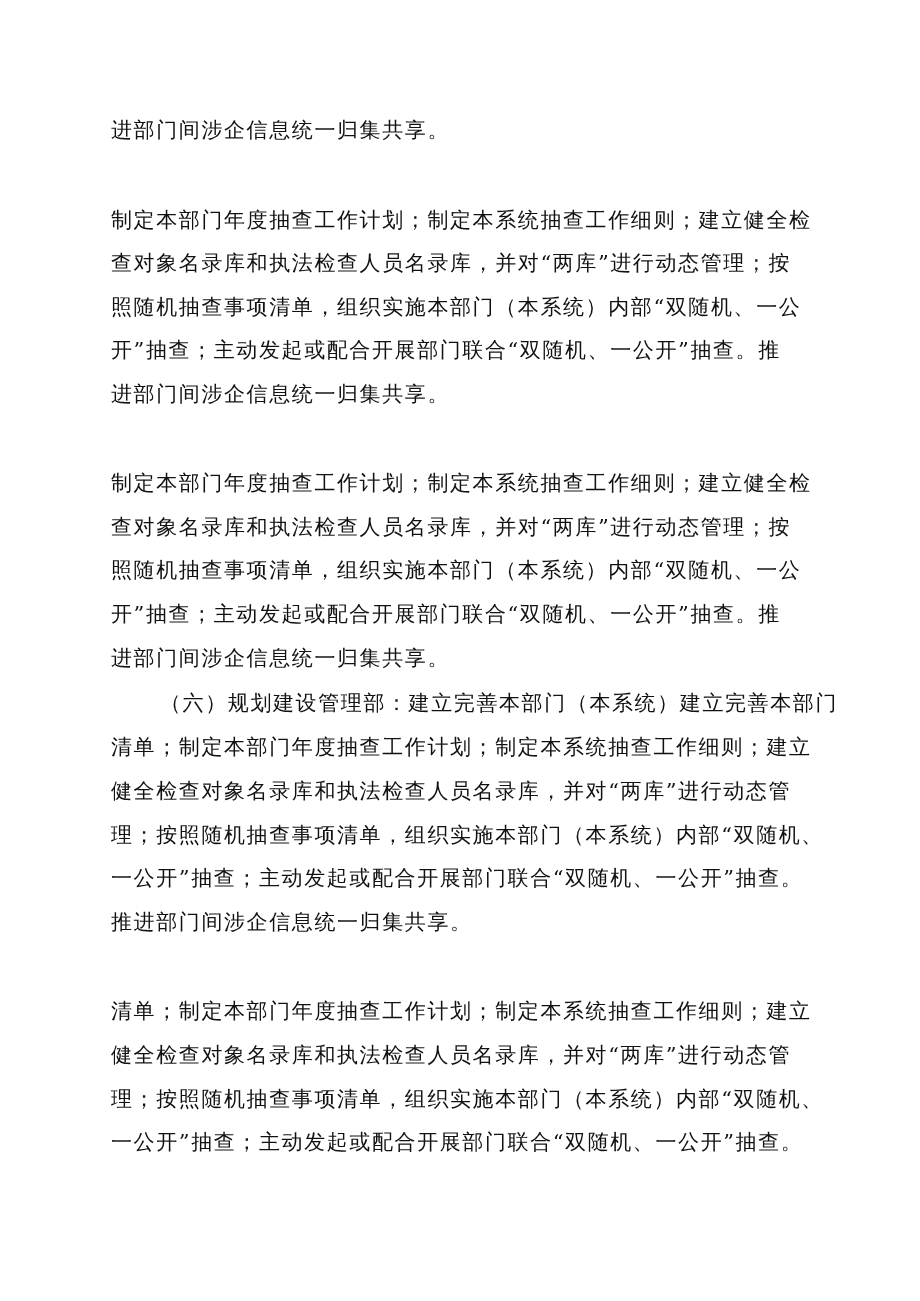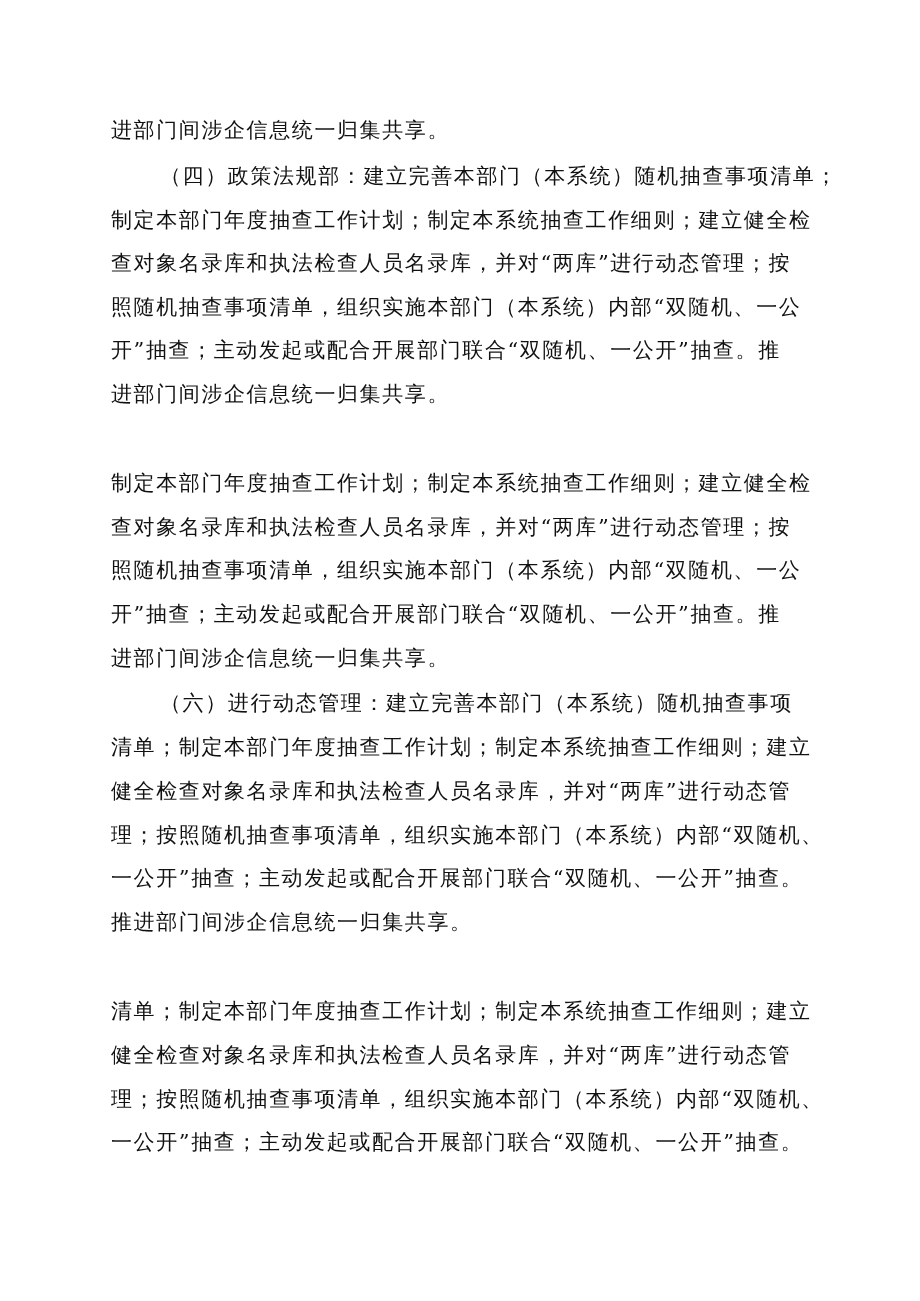--- a/index.html
+++ b/index.html
@@ -8,32 +8,31 @@
   .page { position:absolute; left:0; top:2px; width:920px; height:1301px; }
   .line { position:absolute; left:111px; width:710px; font-size:21px; line-height:30px;
           white-space:nowrap; letter-spacing:1.6px; }
   .indent { left:160px; }
 </style>
 </head>
 <body>
 
 <div class="page" id="page">
     <div class="line" style="top: 113px;">进部门间涉企信息统一归集共享。</div>
-    <div class="line indent" style="top: 159px;">（四）政策法规部：建立完善本部门（本系统）随机抽查事项清单；</div>
     <div class="line" style="top: 203px;">制定本部门年度抽查工作计划；制定本系统抽查工作细则；建立健全检</div>
     <div class="line" style="top: 246px;">查对象名录库和执法检查人员名录库，并对“两库”进行动态管理；按</div>
     <div class="line" style="top: 290px;">照随机抽查事项清单，组织实施本部门（本系统）内部“双随机、一公</div>
     <div class="line" style="top: 333px;">开”抽查；主动发起或配合开展部门联合“双随机、一公开”抽查。推</div>
     <div class="line" style="top: 377px;">进部门间涉企信息统一归集共享。</div>
     <div class="line" style="top: 466px;">制定本部门年度抽查工作计划；制定本系统抽查工作细则；建立健全检</div>
     <div class="line" style="top: 510px;">查对象名录库和执法检查人员名录库，并对“两库”进行动态管理；按</div>
     <div class="line" style="top: 553px;">照随机抽查事项清单，组织实施本部门（本系统）内部“双随机、一公</div>
     <div class="line" style="top: 597px;">开”抽查；主动发起或配合开展部门联合“双随机、一公开”抽查。推</div>
     <div class="line" style="top: 641px;">进部门间涉企信息统一归集共享。</div>
-    <div class="line indent" style="top: 686px;">（六）进行动态管理：建立完善本部门（本系统）随机抽查事项</div>
+    <div class="line indent" style="top: 686px;">（六）规划建设管理部：建立完善本部门（本系统）建立完善本部门</div>
     <div class="line" style="top: 730px;">清单；制定本部门年度抽查工作计划；制定本系统抽查工作细则；建立</div>
     <div class="line" style="top: 774px;">健全检查对象名录库和执法检查人员名录库，并对“两库”进行动态管</div>
     <div class="line" style="top: 818px;">理；按照随机抽查事项清单，组织实施本部门（本系统）内部“双随机、</div>
     <div class="line" style="top: 861px;">一公开”抽查；主动发起或配合开展部门联合“双随机、一公开”抽查。</div>
     <div class="line" style="top: 905px;">推进部门间涉企信息统一归集共享。</div>
     <div class="line" style="top: 994px;">清单；制定本部门年度抽查工作计划；制定本系统抽查工作细则；建立</div>
     <div class="line" style="top: 1038px;">健全检查对象名录库和执法检查人员名录库，并对“两库”进行动态管</div>
     <div class="line" style="top: 1082px;">理；按照随机抽查事项清单，组织实施本部门（本系统）内部“双随机、</div>
     <div class="line" style="top: 1125px;">一公开”抽查；主动发起或配合开展部门联合“双随机、一公开”抽查。</div>
   </div>

